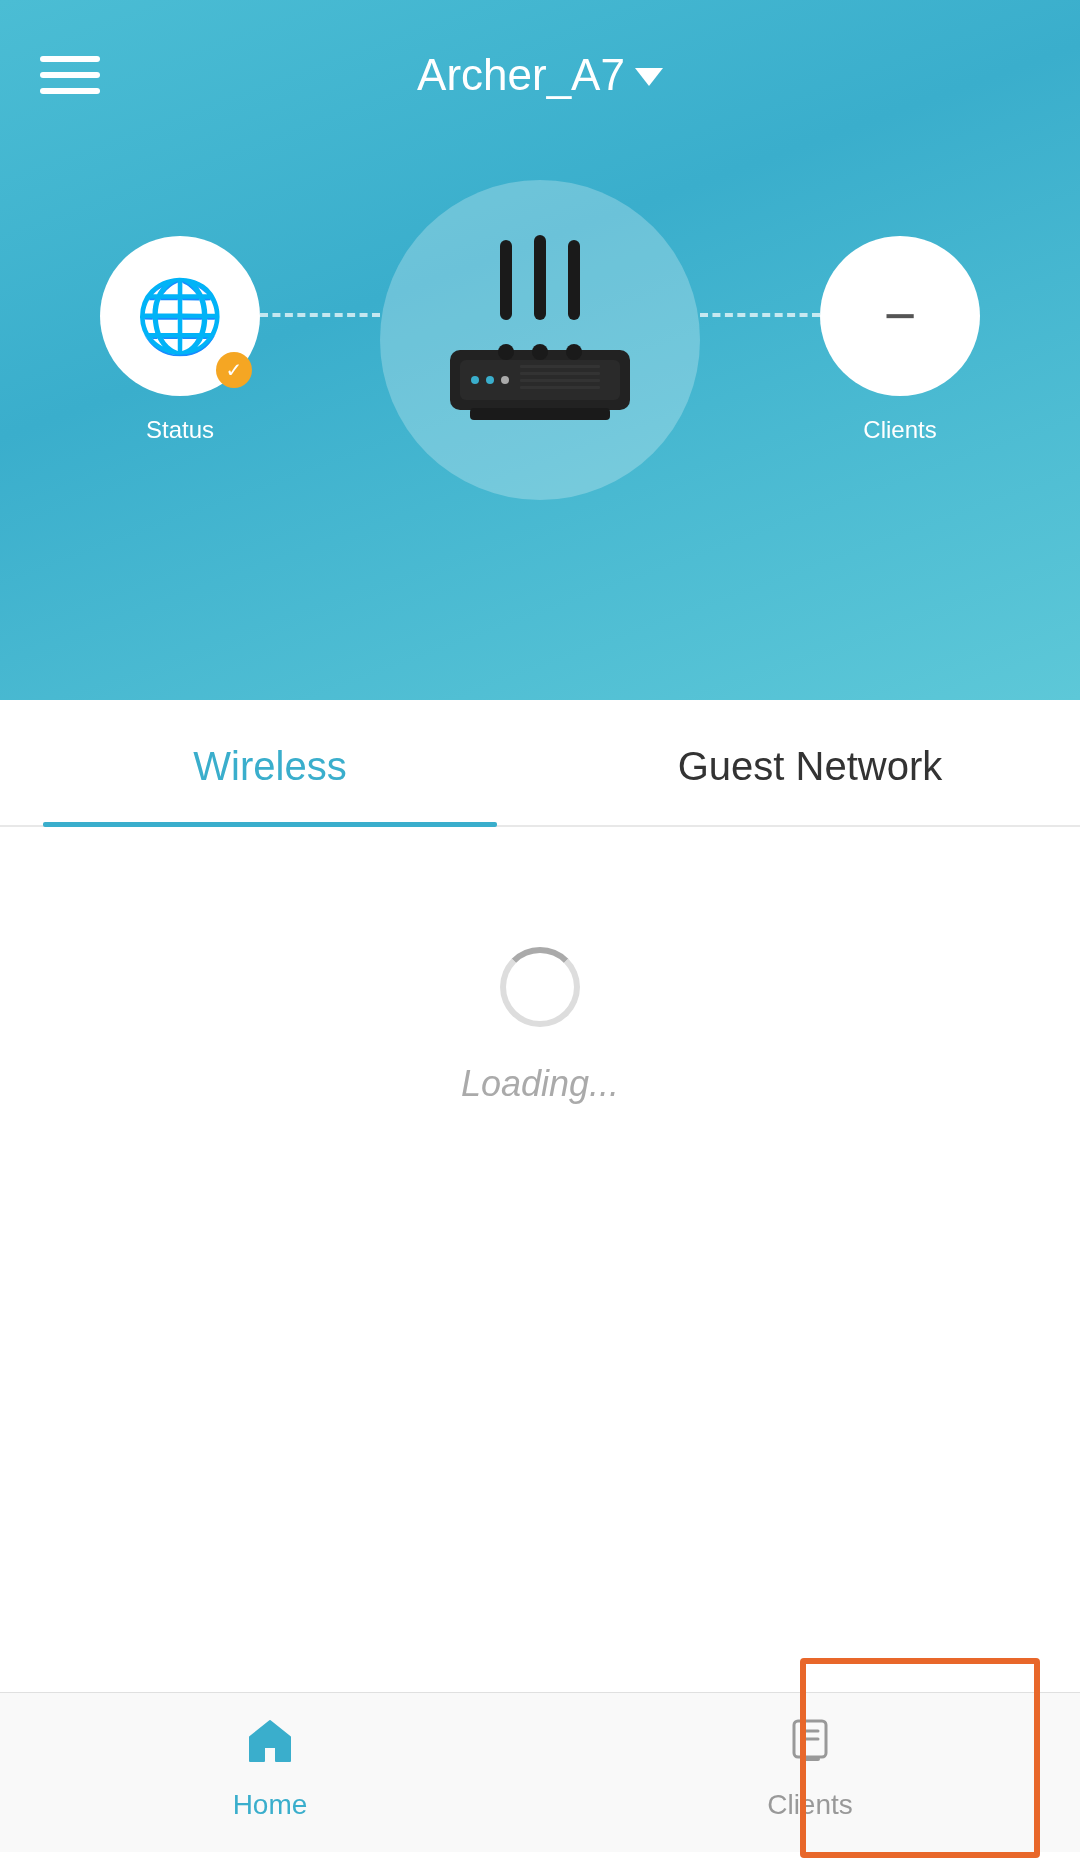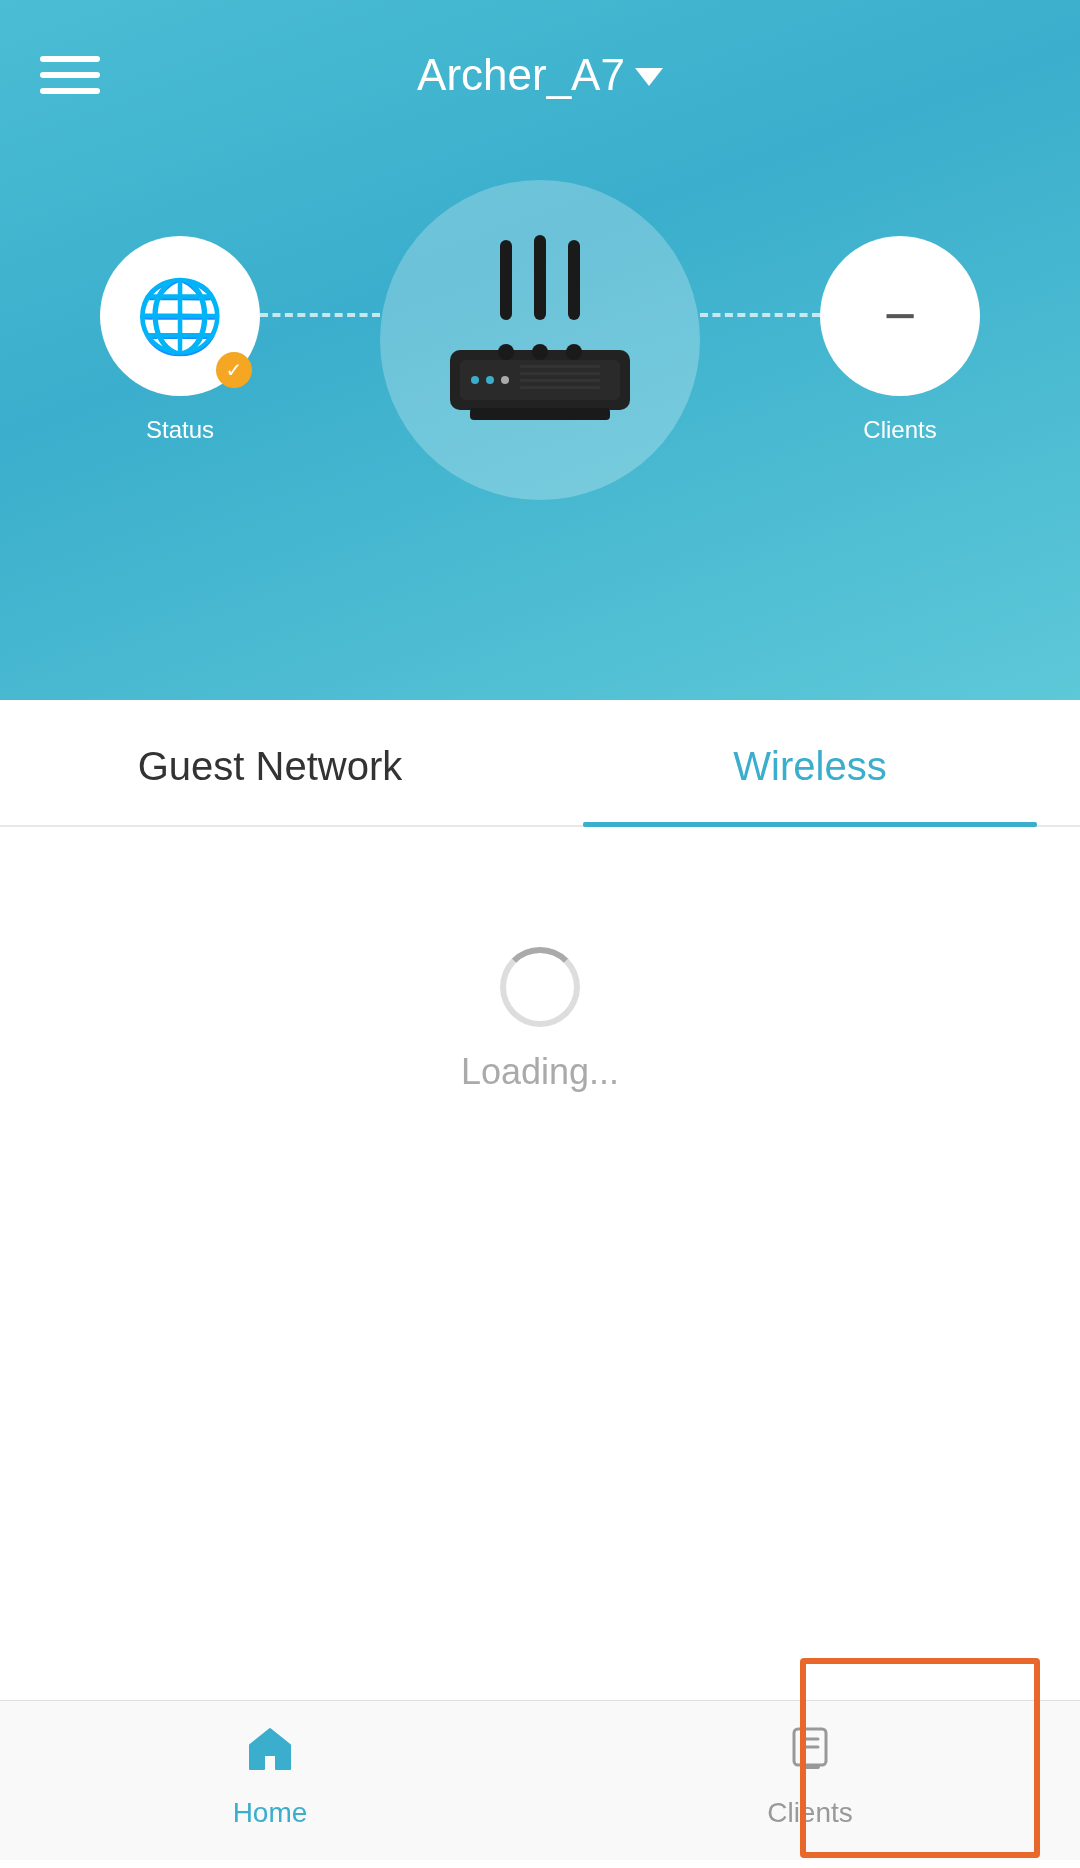--- a/index.html
+++ b/index.html
@@ -208,42 +208,43 @@
       flex-direction: column;
       align-items: center;
       padding-top: 120px;
     }
 
     
     .loading-container {
       display: flex;
       flex-direction: column;
       align-items: center;
-      gap: 24px;
+      gap: 36px;
+      font-style: italic;
     }
     .spinner {
       width: 80px;
       height: 80px;
       border: 6px solid #ddd;
       border-top-color: #aaa;
       border-radius: 50%;
       animation: spin 1s linear infinite;
     }
     @keyframes spin {
       to { transform: rotate(360deg); }
     }
     .loading-text {
       font-size: 36px;
       color: #aaa;
     }
 
     
     .bottom-nav {
       position: absolute;
-      bottom: 8px;
+      bottom: 16px;
       left: 0;
       width: 100%;
       height: 160px;
       background: #f9f9f9;
       border-top: 1px solid #e0e0e0;
       display: flex;
       align-items: center;
     }
     .nav-item {
       flex: 1;
@@ -363,25 +364,25 @@
         <div class="clients-circle">
           <span class="minus-icon">−</span>
         </div>
         <span class="node-label">Clients</span>
       </div>
 
     </div>
   </div>
 
   <div class="tabs-container">
+    <div class="tab active">
+      <span>Wireless</span>
+    </div>
     <div class="tab">
       <span>Guest Network</span>
-    </div>
-    <div class="tab active">
-      <span>Wireless</span>
     </div>
   </div>
 
   <div class="content-area">
     <div class="loading-container">
       <div class="spinner"></div>
       <span class="loading-text">Loading...</span>
     </div>
   </div>
 

